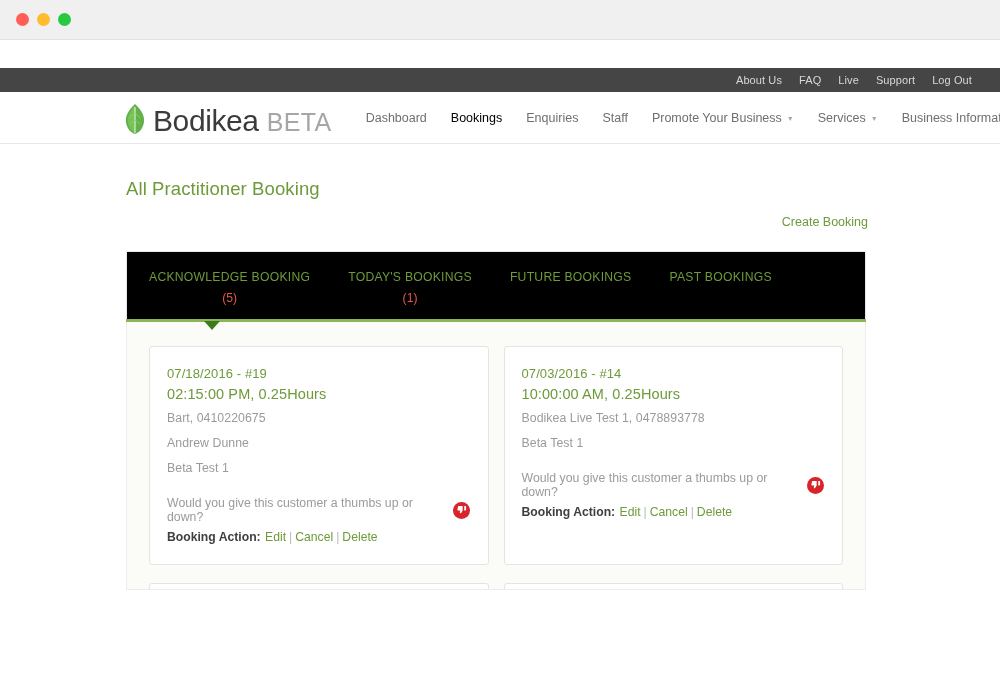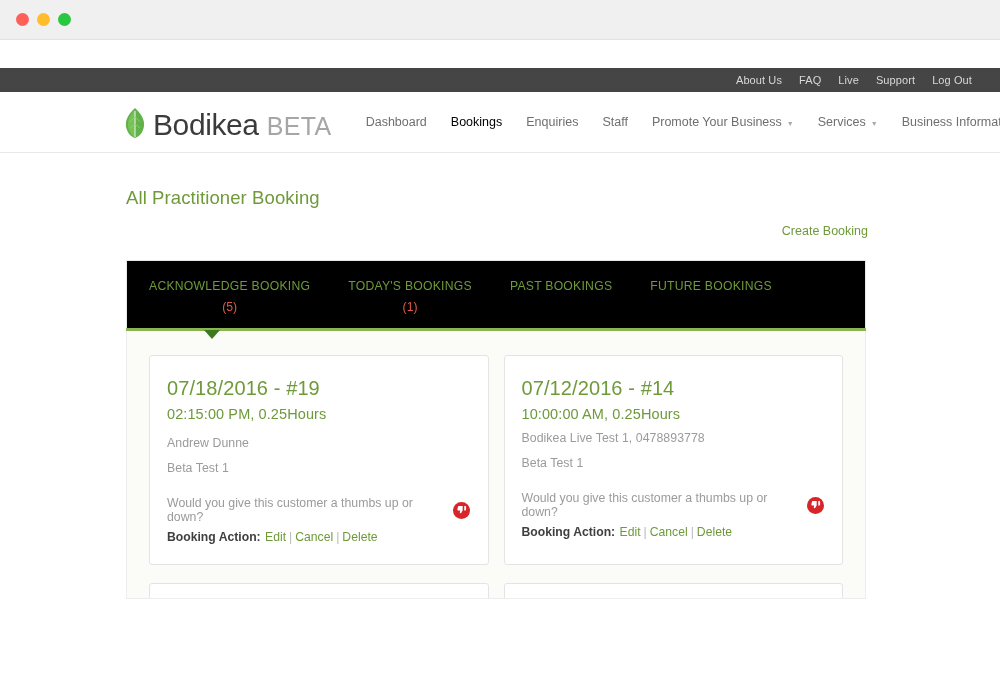--- a/index.html
+++ b/index.html
@@ -41,21 +41,21 @@
   .topbar a {
     color: #d8d8d8;
     font-size: 11px;
     text-decoration: none;
     margin-left: 17px;
     letter-spacing: .1px;
   }
 
   
   .header {
-    height: 61px;
+    height: 52px;
     background: #ffffff;
     border-bottom: 1px solid #e8e8e8;
     display: flex;
     align-items: center;
     padding-left: 122px;
   }
   .brand { display: flex; align-items: baseline; margin-right: 34px; }
   .leaf-wrap {
     width: 26px; height: 34px;
     display: inline-flex; align-items: center; justify-content: center;
@@ -183,21 +183,21 @@
   }
   .card {
     background: #ffffff;
     border: 1px solid #e4e4e4;
     border-radius: 3px;
     padding: 17px 18px 20px 17px;
     min-height: 208px;
   }
   .card-date {
     color: #6e9a3a;
-    font-size: 20px;
+    font-size: 13px;
     line-height: 1.55;
     letter-spacing: .1px;
   }
   .card-time {
     color: #6e9a3a;
     font-size: 14.5px;
     line-height: 1.45;
     letter-spacing: .1px;
     margin-bottom: 6px;
   }
@@ -317,57 +317,58 @@
     <div class="tabs">
       <a href="#" class="tab">
         <span class="tab-label">ACKNOWLEDGE BOOKING</span>
         <span class="tab-count">(5)</span>
       </a>
       <a href="#" class="tab">
         <span class="tab-label">TODAY'S BOOKINGS</span>
         <span class="tab-count">(1)</span>
       </a>
       <a href="#" class="tab">
-        <span class="tab-label">PAST BOOKINGS</span>
+        <span class="tab-label">FUTURE BOOKINGS</span>
         <span class="tab-count"></span>
       </a>
       <a href="#" class="tab">
-        <span class="tab-label">FUTURE BOOKINGS</span>
+        <span class="tab-label">PAST BOOKINGS</span>
         <span class="tab-count"></span>
       </a>
     </div>
   </div>
   <div class="tabs-underline">
     <span class="tabs-pointer"></span>
   </div>
 
   <div class="cards-region">
     <div class="card-grid">
 
       <div class="card">
         <div class="card-date">07/18/2016 - #19</div>
         <div class="card-time">02:15:00 PM, 0.25Hours</div>
+        <div class="card-line first">Bart, 0410220675</div>
         <div class="card-line">Andrew Dunne</div>
         <div class="card-line">Beta Test 1</div>
         <div class="thumbs-row">
           <span class="thumbs-question">Would you give this customer a thumbs up or down?</span>
           <span class="thumb-icon">
             <svg width="11" height="11" viewBox="0 0 24 24" aria-hidden="true">
               <path fill="#ffffff" d="M14.5 2H6.2C5.3 2 4.6 2.6 4.4 3.4L3.1 9.7c-.3 1.3.7 2.5 2 2.5h4l-.8 3.4c-.2.9.2 1.8 1 2.2.7.3 1.5.1 1.9-.5l3.3-5.1V2zM18 2h2.6c.8 0 1.4.6 1.4 1.4v7.2c0 .8-.6 1.4-1.4 1.4H18V2z"></path>
             </svg>
           </span>
         </div>
         <div class="actions-row">
           <span class="actions-label">Booking Action:</span>
           <a href="#" class="action-link">Edit</a><span class="sep">|</span><a href="#" class="action-link">Cancel</a><span class="sep">|</span><a href="#" class="action-link">Delete</a>
         </div>
       </div>
 
       <div class="card">
-        <div class="card-date">07/12/2016 - #14</div>
+        <div class="card-date">07/03/2016 - #14</div>
         <div class="card-time">10:00:00 AM, 0.25Hours</div>
         <div class="card-line first">Bodikea Live Test 1, 0478893778</div>
         <div class="card-line">Beta Test 1</div>
         <div class="thumbs-row">
           <span class="thumbs-question">Would you give this customer a thumbs up or down?</span>
           <span class="thumb-icon">
             <svg width="11" height="11" viewBox="0 0 24 24" aria-hidden="true">
               <path fill="#ffffff" d="M14.5 2H6.2C5.3 2 4.6 2.6 4.4 3.4L3.1 9.7c-.3 1.3.7 2.5 2 2.5h4l-.8 3.4c-.2.9.2 1.8 1 2.2.7.3 1.5.1 1.9-.5l3.3-5.1V2zM18 2h2.6c.8 0 1.4.6 1.4 1.4v7.2c0 .8-.6 1.4-1.4 1.4H18V2z"></path>
             </svg>
           </span>

